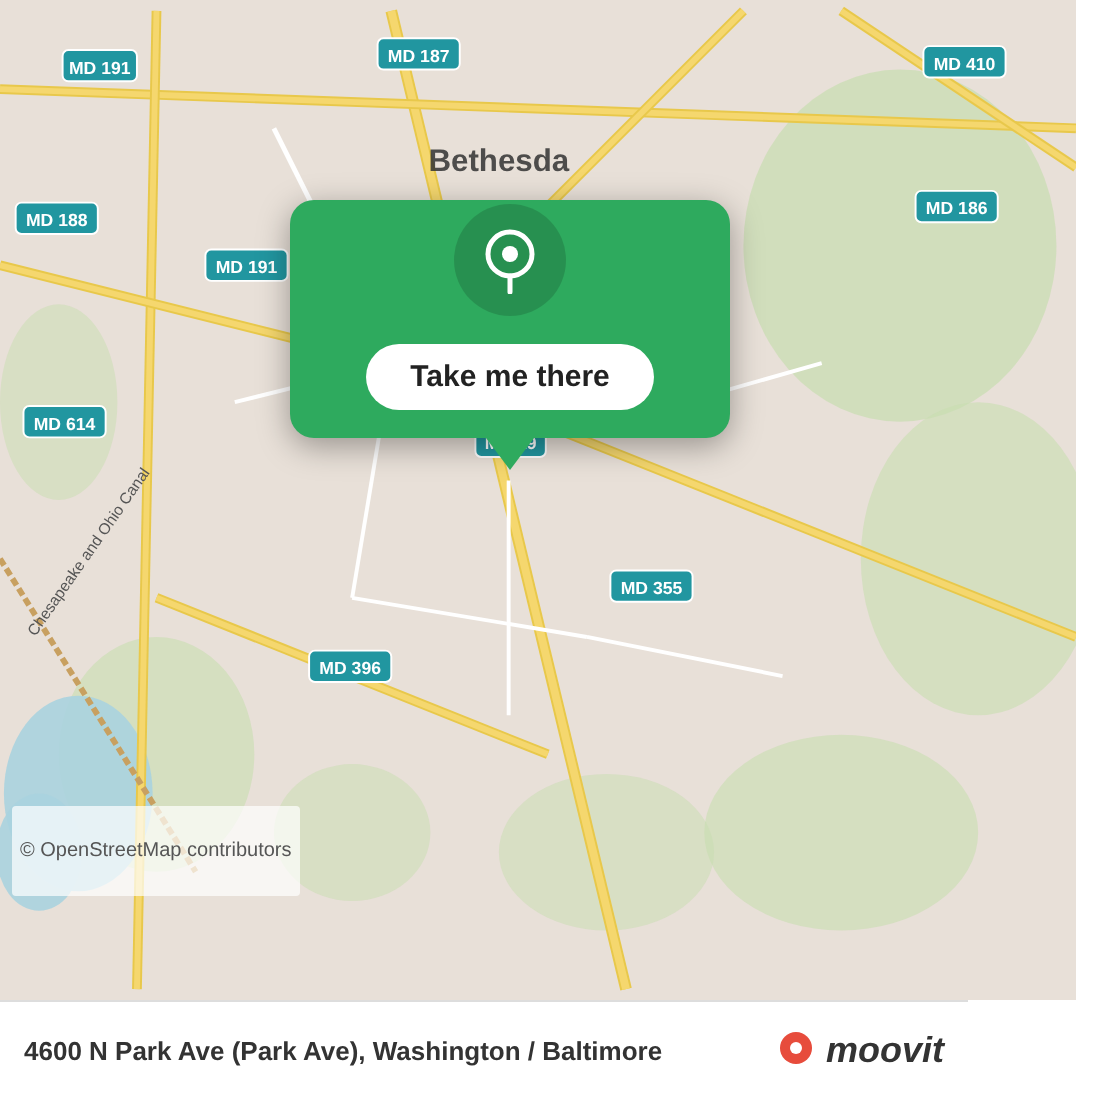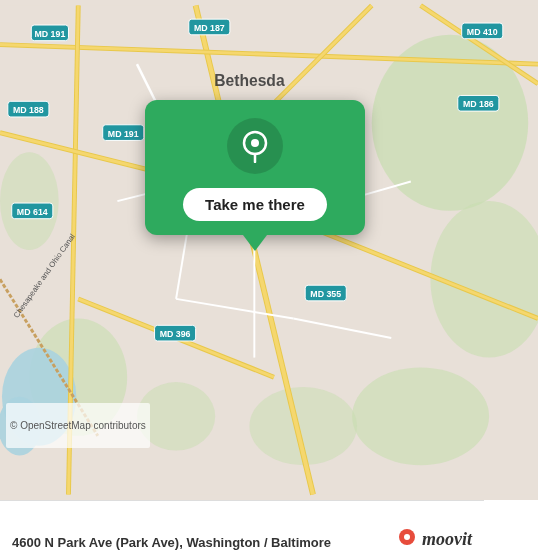--- a/index.html
+++ b/index.html
@@ -32,21 +32,21 @@
     #popup-card {
       position: absolute;
       top: 100px;
       left: 145px;
       width: 220px;
       background: #2eaa5e;
       border-radius: 12px;
       display: flex;
       flex-direction: column;
       align-items: center;
-      padding: 18px 20px 14px;
+      padding: 2px 20px 14px;
       box-shadow: 0 4px 16px rgba(0,0,0,0.35);
       cursor: pointer;
     }
 
     #popup-card::after {
       content: '';
       position: absolute;
       bottom: -16px;
       left: 50%;
       transform: translateX(-50%);
@@ -76,41 +76,40 @@
       font-weight: 600;
       cursor: pointer;
       white-space: nowrap;
     }
 
     #footer-bar {
       width: 484px;
       height: 50px;
       background: white;
       display: flex;
-      align-items: flex-end;
+      align-items: center;
       padding: 0 12px;
       border-top: 1px solid #ddd;
       position: relative;
     }
 
     #footer-text {
       font-size: 13px;
       color: #333;
       flex: 1;
     }
 
     #footer-text span.address {
       font-weight: 600;
     }
 
     #moovit-logo {
       display: flex;
       align-items: center;
       gap: 4px;
-      font-family: Liberation Serif, serif;
     }
 
     #moovit-logo .logo-icon {
       width: 22px;
       height: 22px;
     }
 
     #moovit-text {
       font-size: 18px;
       font-weight: 700;

